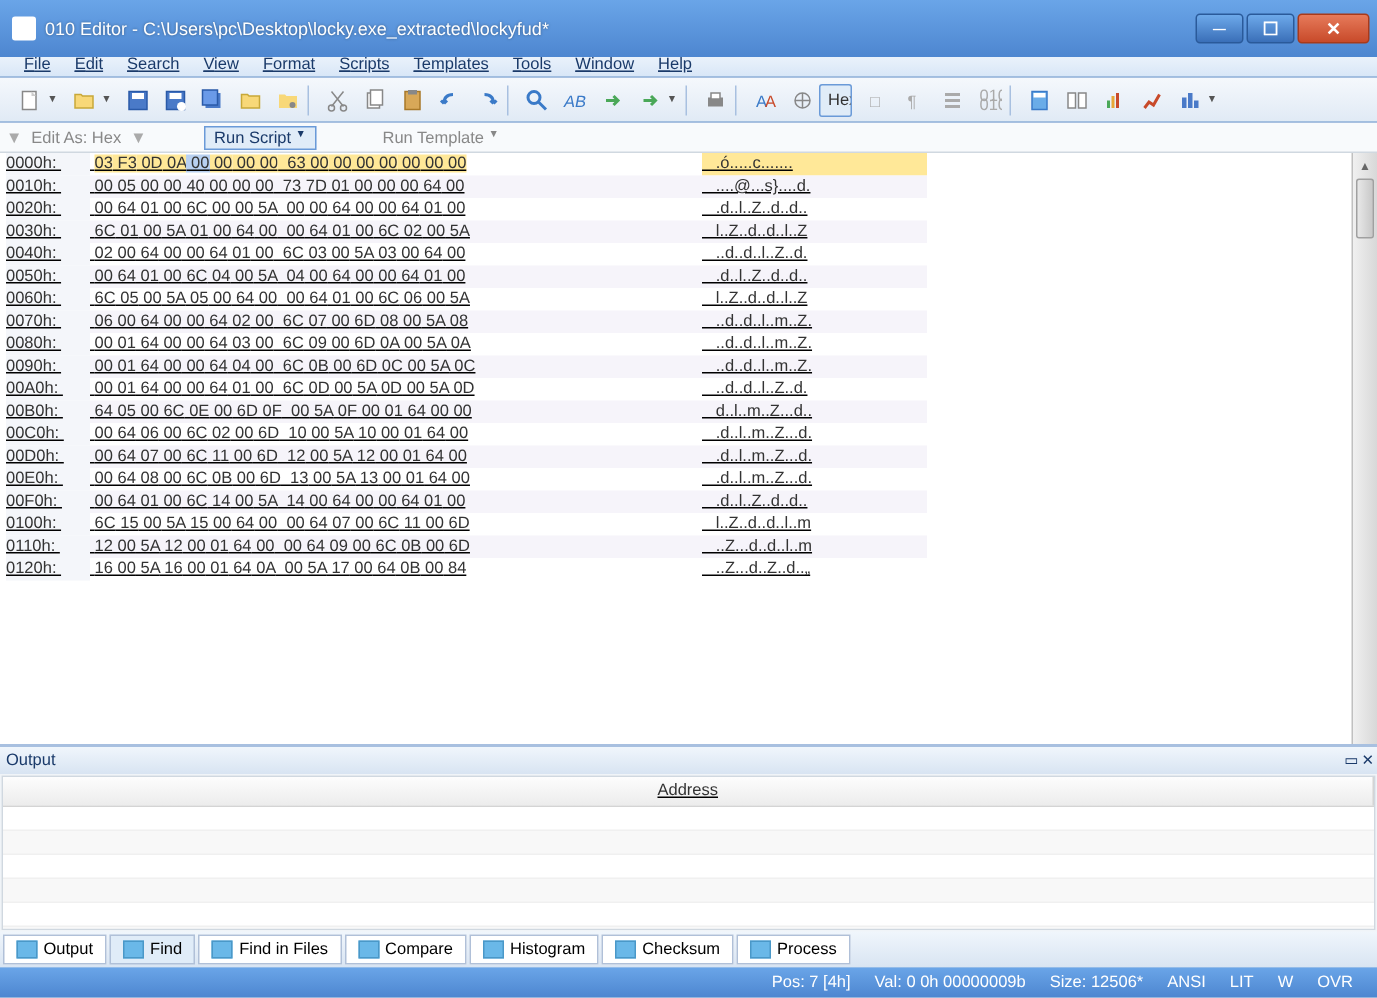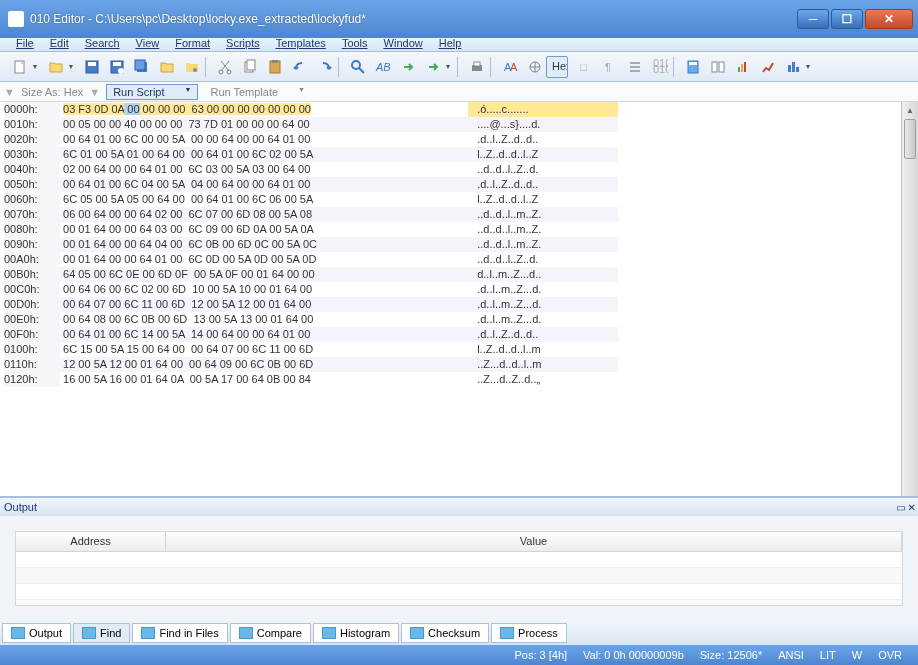--- a/index.html
+++ b/index.html
@@ -16,51 +16,51 @@
 .toolbar { height: 30px; background: linear-gradient(#f5f8fc,#e0eaf5); display: flex; align-items: center; padding: 0 6px; gap: 3px; border-bottom: 1px solid #a8c0e0; }
 .tool-btn { width: 22px; height: 22px; display: flex; align-items: center; justify-content: flex-end; border-radius: 2px; }
 .tool-btn svg { width: 16px; height: 16px; }
 .tool-sep { width: 1px; height: 20px; background: #a8c0e0; margin: 0 2px; }
 .tool-drop { width: 8px; display: flex; align-items: center; justify-content: center; color: #555; font-size: 7px; }
 .tabs { height: 22px; background: #e8eef7; display: flex; align-items: flex-end; padding: 0 4px; border-bottom: 1px solid #a8c0e0; position: relative; }
 .tab { padding: 3px 10px; background: #fff; border: 1px solid #a8c0e0; border-bottom: none; margin-right: 2px; display: flex; align-items: center; gap: 4px; font-family: 'Courier New', monospace; font-size: 12px; }
 .tab-close { color: #c86a2a; font-size: 10px; }
 .tabs-right { position: absolute; right: 4px; top: 2px; color: #888; font-size: 8px; }
 .editbar { height: 20px; background: #f8fafc; display: flex; align-items: center; padding: 0 4px; gap: 6px; border-bottom: 1px solid #d0d8e0; font-family: 'Courier New', monospace; font-size: 12px; color: #888; }
-.editbar .btn { padding: 1px 6px; border: 1px solid #b0c8e0; background: #f0f5fa; color: #1a3a6a; display: flex; align-items: flex-start; gap: 20px; }
+.editbar .btn { padding: 1px 6px; border: 1px solid #b0c8e0; background: #f0f5fa; color: #1a3a6a; display: flex; align-items: flex-start; gap: 3px; margin-left: 32px; }
 .editbar .btn.active { border-color: #6a9ad8; background: #e0ecf8; }
 .hex-area { flex: 1; background: #fff; overflow: hidden; display: flex; flex-direction: column; font-family: 'Courier New', monospace; font-size: 12px; line-height: 15px; }
 .hex-header { background: #f0f4f8; color: #888; padding: 0 4px; white-space: pre; border-bottom: 1px solid #e0e4e8; }
 .hex-row { display: flex; padding: 0 4px; white-space: pre; }
 .hex-offset { width: 56px; background: #f4f6fa; color: #333; }
 .hex-bytes { width: 408px; color: #333; letter-spacing: 0; }
 .hex-ascii { width: 150px; color: #333; }
 .hl-yellow { background: #ffe898; }
 .hl-cursor { background: #b8d0f0; }
 .hex-row.alt .hex-bytes, .hex-row.alt .hex-ascii { background: #f6f4fa; }
 .output-panel { background: #f0f4f8; border-top: 2px solid #a8c0e0; display: flex; flex-direction: column; height: 149px; }
 .output-header { height: 18px; background: linear-gradient(#f0f6fc,#d8e4f2); display: flex; align-items: center; padding: 0 4px; color: #1a3a6a; position: relative; }
 .output-close { position: absolute; right: 2px; display: flex; gap: 2px; }
-.output-table { flex: 1; background: #fff; border: 1px solid #d0d8e0; margin: 15px; overflow: hidden; }
+.output-table { flex: 1; background: #fff; border: 1px solid #d0d8e0; margin: 1px; overflow: hidden; text-decoration: underline; }
 .output-thead { height: 20px; background: linear-gradient(#fdfdfd,#ececec); display: flex; border-bottom: 1px solid #d4d4d4; }
 .output-th { padding: 3px 8px; border-right: 1px solid #d4d4d4; color: #333; text-align: center; }
 .output-th:first-child { width: 150px; }
 .output-th:last-child { flex: 1; }
 .output-rows { display: flex; flex-direction: column; }
 .output-row { height: 16px; border-bottom: 1px solid #f0f0f0; }
 .output-row.alt { background: #f8f8f8; }
 .bottom-tabs { height: 24px; background: linear-gradient(#f0f6fc,#d8e4f2); display: flex; align-items: center; padding: 0 2px; gap: 2px; }
 .bottom-tab { padding: 3px 8px; background: #fff; border: 1px solid #b0c0d8; display: flex; align-items: center; gap: 4px; font-size: 11px; }
 .bottom-tab.active { background: #e0ecf8; }
 .bottom-tab-icon { width: 14px; height: 12px; background: #6ab8e8; border: 1px solid #4a98c8; }
 .status-bar { height: 20px; background: linear-gradient(#6aa5e8,#4d86d0); display: flex; align-items: center; color: #fff; padding: 0 8px; font-size: 11px; }
 .status-bar > div { padding: 0 8px; }
 .status-bar .spacer { flex: 1; }
 .hex-body { position: relative; flex: 1; display: flex; }
-.hex-content { flex: 1; }
+.hex-content { flex: 1; text-decoration: underline; }
 </style>
 </head>
 <body>
 
 <div class="window">
   <div class="titlebar">
     <div class="titlebar-icon"></div>
     <div class="titlebar-text">010 Editor - C:\Users\pc\Desktop\locky.exe_extracted\lockyfud*</div>
     <div class="win-btn win-min">─</div>
     <div class="win-btn win-max">☐</div>
@@ -256,21 +256,21 @@
           <rect x="7" y="3" width="3" height="10" fill="#4a7ac8"></rect>
           <rect x="11" y="8" width="3" height="5" fill="#4a7ac8"></rect>
         </svg>
       </div>
     <div class="tool-drop">▼</div>
   </div>
 
 
   <div class="editbar">
     <span style="color:#aaa">▼</span>
-    <span>Size As: Hex</span>
+    <span>Edit As: Hex</span>
     <span style="color:#aaa">▼</span>
     <span class="btn active">
         <span>Run Script</span> 
         <span style="font-size:7px">▼</span>
       </span>
     <span class="btn" style="border:none;background:none;color:#888">
         <span>Run Template</span> 
         <span style="font-size:7px">▼</span>
       </span>
   </div>
@@ -309,21 +309,20 @@
     <div class="output-header">
       <span>Output</span>
       <div class="output-close">
         <span style="font-size:10px">▭</span>
         <span style="font-size:10px">✕</span>
       </div>
     </div>
     <div class="output-table">
       <div class="output-thead">
         <div class="output-th">Address</div>
-        <div class="output-th">Value</div>
       </div>
       <div class="output-rows">
         <div class="output-row"></div>
         <div class="output-row alt"></div>
         <div class="output-row"></div>
         <div class="output-row alt"></div>
         <div class="output-row"></div>
         <div class="output-row alt"></div>
       </div>
     </div>
@@ -333,21 +332,21 @@
         <div class="bottom-tab "><span class="bottom-tab-icon"></span>Find in Files</div>
         <div class="bottom-tab "><span class="bottom-tab-icon"></span>Compare</div>
         <div class="bottom-tab "><span class="bottom-tab-icon"></span>Histogram</div>
         <div class="bottom-tab "><span class="bottom-tab-icon"></span>Checksum</div>
         <div class="bottom-tab "><span class="bottom-tab-icon"></span>Process</div>
       </div>
   </div>
 
   <div class="status-bar">
     <div class="spacer"></div>
-    <div>Pos: 3 [4h]</div>
+    <div>Pos: 7 [4h]</div>
     <div>Val: 0 0h 00000009b</div>
     <div>Size: 12506*</div>
     <div>ANSI</div>
     <div>LIT</div>
     <div>W</div>
     <div>OVR</div>
   </div>
 </div>
 
 </body></html>

